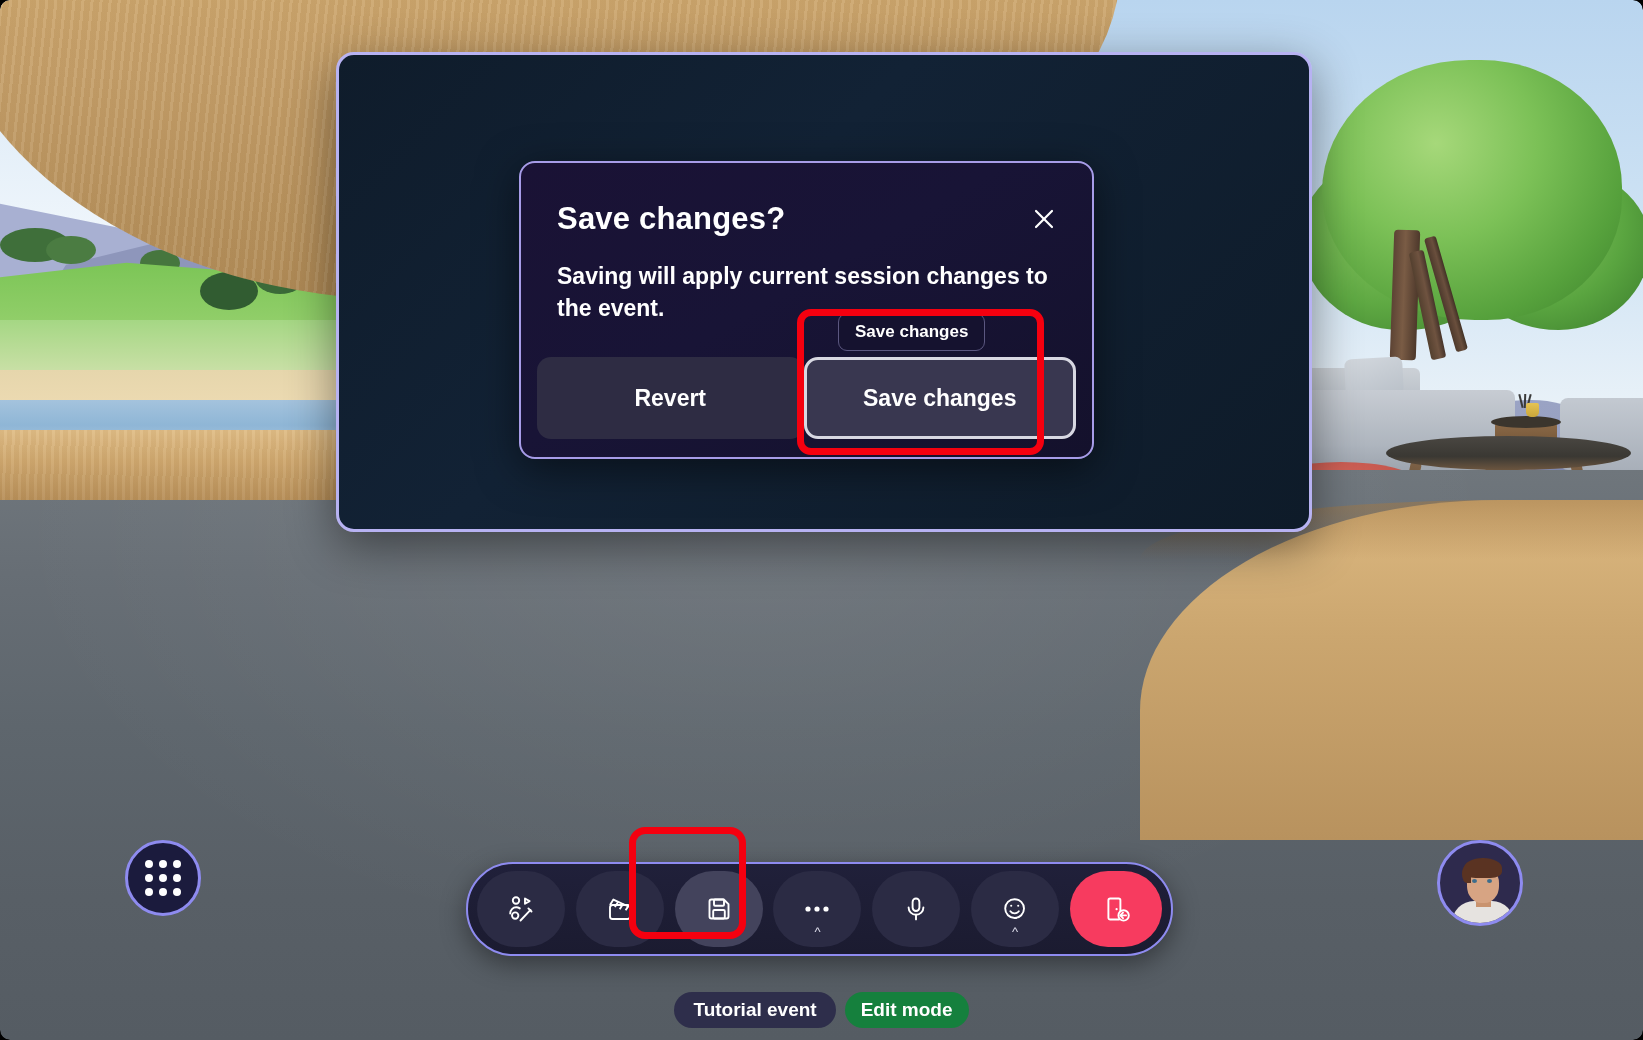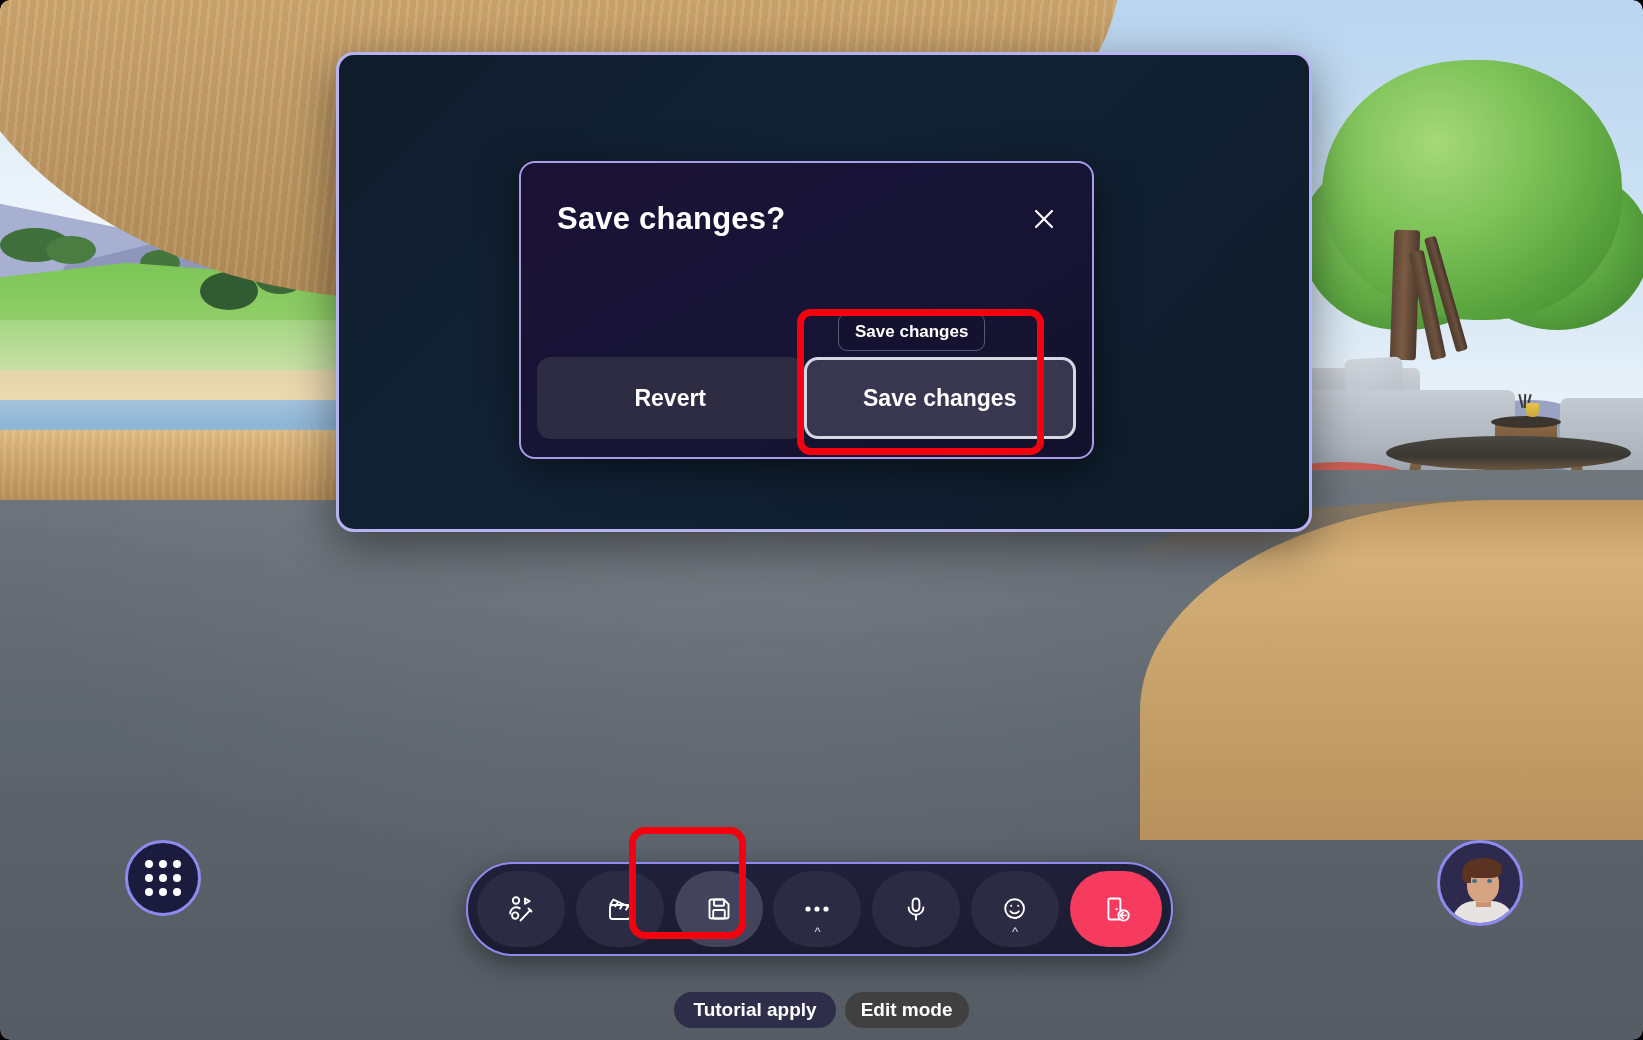--- a/index.html
+++ b/index.html
@@ -400,21 +400,21 @@
   
   .labels {
     position:absolute; left:0; right:0; bottom:12px;
     display:flex; justify-content:center; gap:9px; align-items:center;
   }
   .chip-event {
     background:#2e2e4b; color:#ffffff; font-size:19px; font-weight:bold;
     padding:7px 19px; border-radius:18px;
   }
   .chip-mode {
-    background:#404040; color:#ffffff; font-size:19px; font-weight:bold;
+    background:#15803d; color:#ffffff; font-size:19px; font-weight:bold;
     padding:7px 16px; border-radius:18px;
   }
 </style>
 </head>
 <body>
 
 <div id="stage">
 
   <div class="scene">
     <div class="sky"></div>
@@ -487,20 +487,21 @@
     <div class="modal-head">
       <div class="modal-title">Save changes?</div>
       <button class="modal-close" aria-label="Close">
         <svg width="24" height="24" viewBox="0 0 24 24" fill="none" stroke="#ffffff" stroke-width="2.2" stroke-linecap="round">
           <line x1="4" y1="4" x2="20" y2="20"></line>
           <line x1="20" y1="4" x2="4" y2="20"></line>
         </svg>
       </button>
     </div>
 
+    <div class="modal-body">Saving will apply current session changes to the event.</div>
 
     <div class="modal-actions">
       <button class="btn">Revert</button>
       <button class="btn focused">Save changes</button>
     </div>
   </div>
 
   <div class="tooltip">Save changes</div>
 
   <div class="redbox" id="redbox-save"></div>
@@ -607,17 +608,17 @@
     <div class="av-body"></div>
     <div class="av-neck"></div>
     <div class="av-head"></div>
     <div class="av-hair"></div>
     <div class="av-hair2"></div>
     <div class="av-eye l"></div>
     <div class="av-eye r"></div>
   </div>
 
   <div class="labels">
-    <div class="chip-event">Tutorial apply</div>
+    <div class="chip-event">Tutorial event</div>
     <div class="chip-mode">Edit mode</div>
   </div>
 
 </div>
 
 </body></html>

